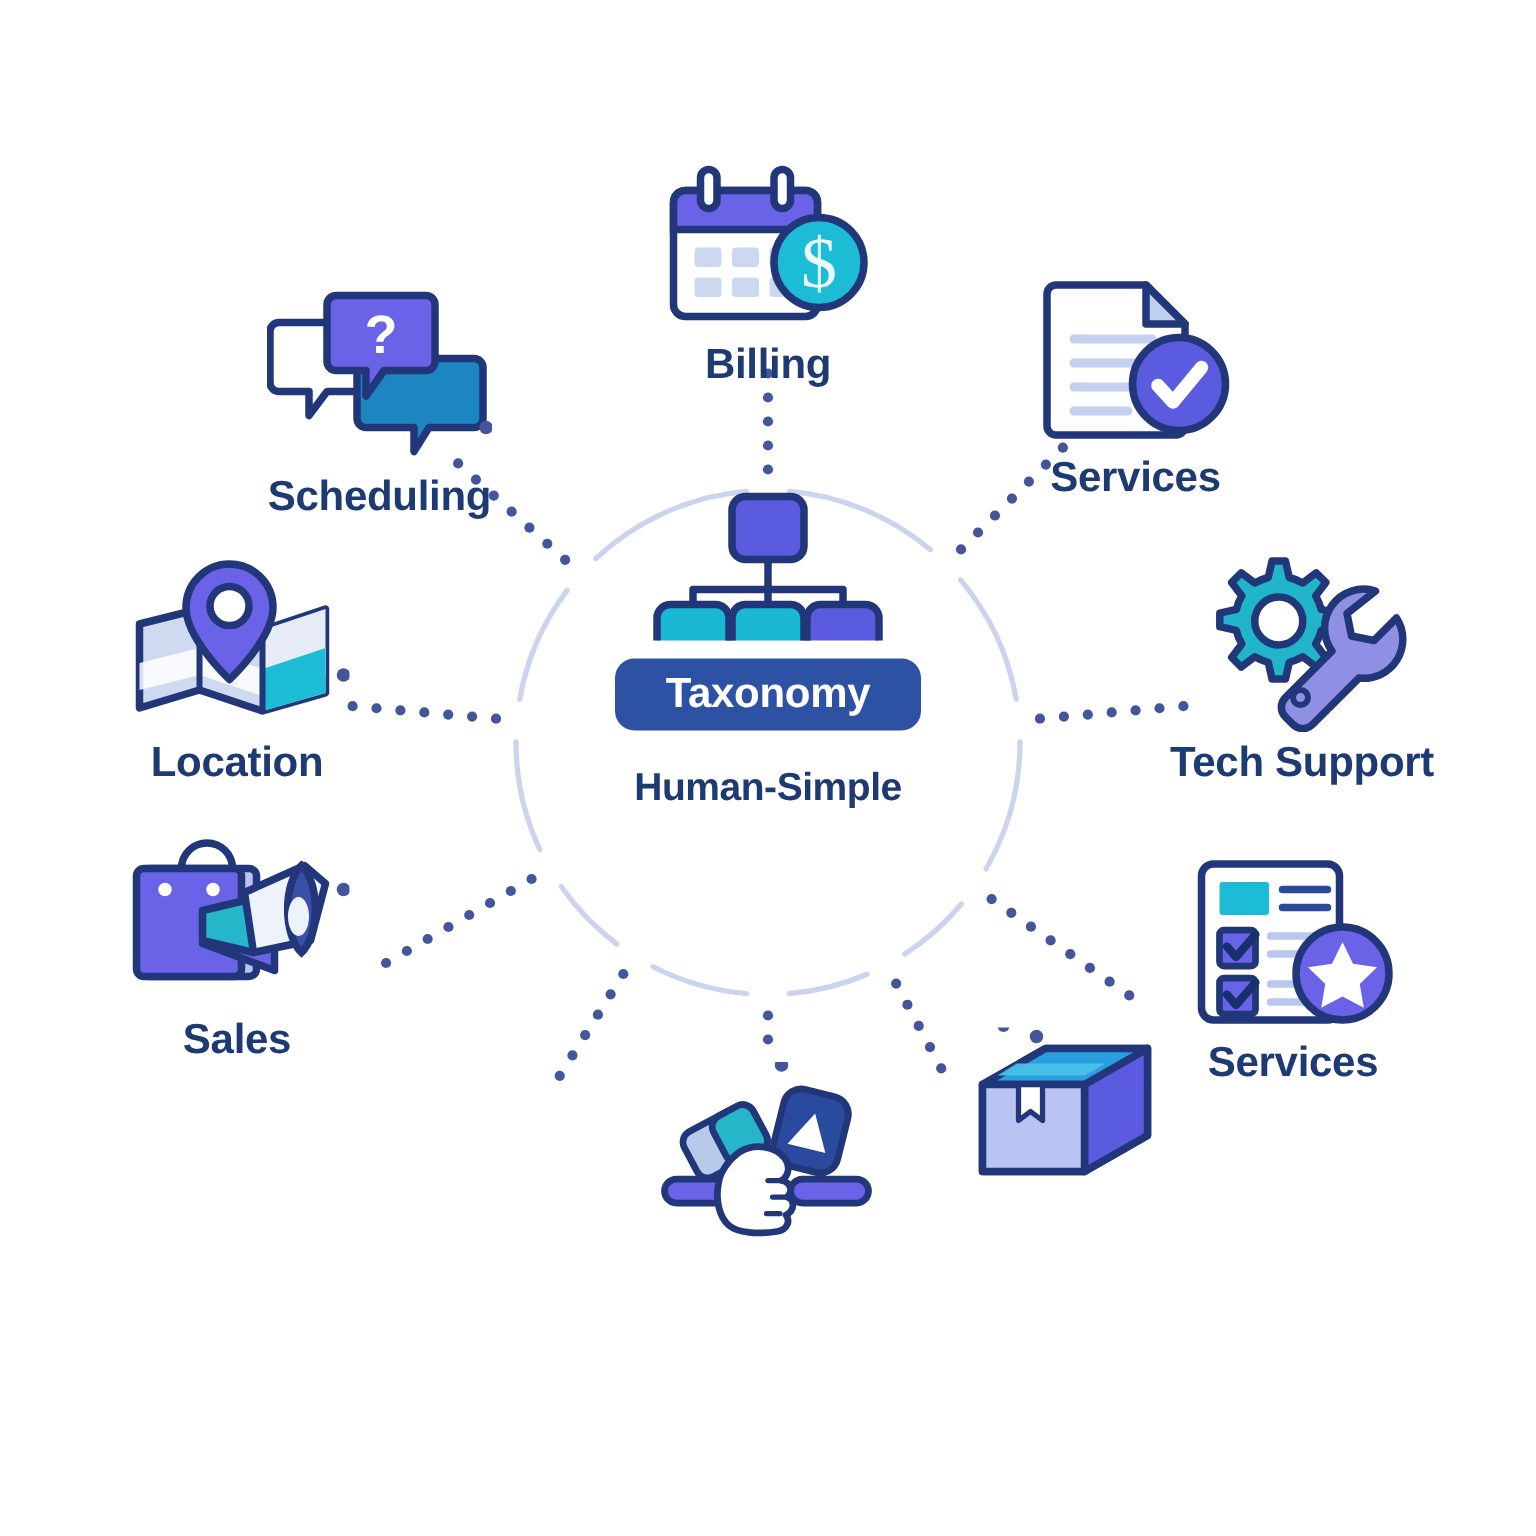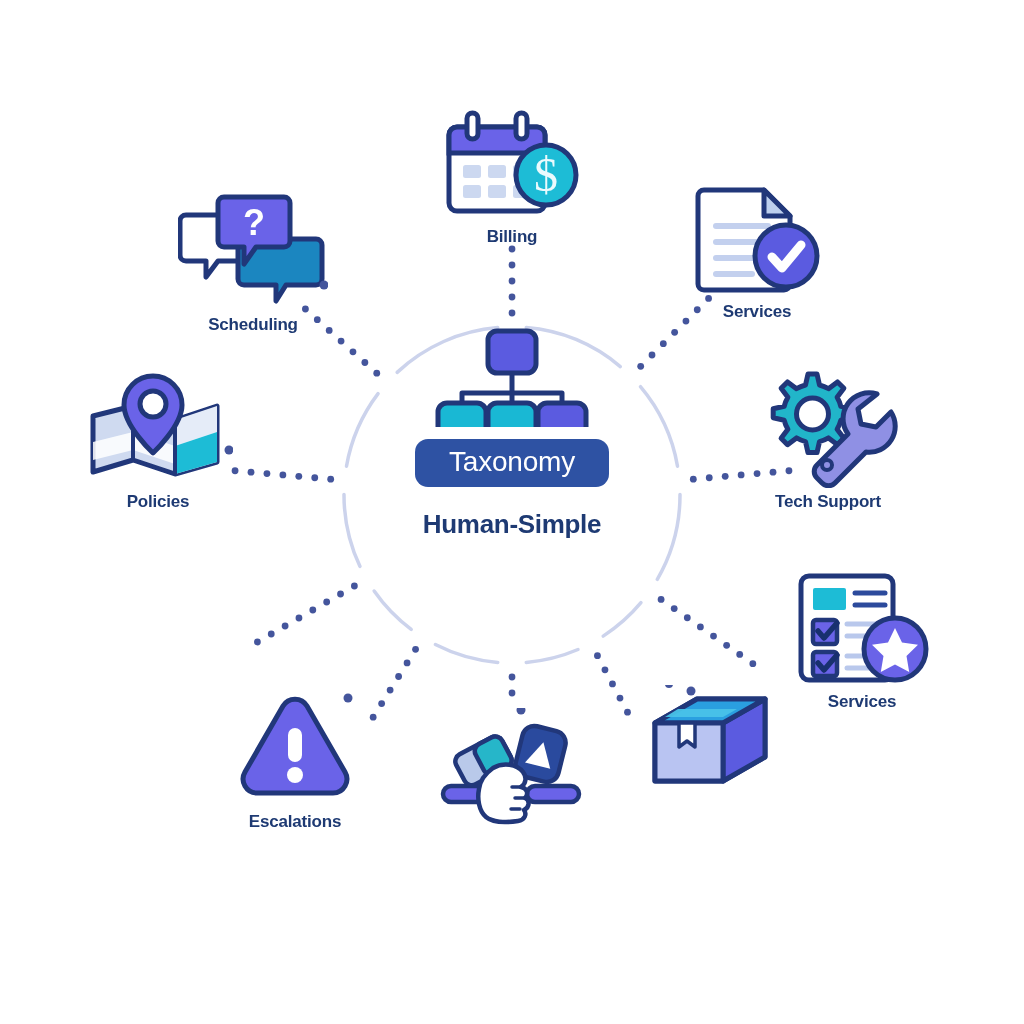--- a/index.html
+++ b/index.html
@@ -38,21 +38,21 @@
   .node .art {
     width: 150px;
     height: 118px;
     display: flex;
     align-items: center;
     justify-content: center;
   }
   .node .art svg { display: block; }
   .node-label {
     margin-top: 4px;
-    font-size: 17px;
+    font-size: 28px;
     font-weight: bold;
     color: #1e3a73;
     letter-spacing: -0.2px;
     white-space: nowrap;
     text-align: center;
   }
   
   #hub {
     position: absolute;
     left: 512px;
@@ -65,21 +65,21 @@
     align-items: center;
   }
   #hub-art { width: 180px; height: 112px; }
   #taxonomy-badge {
     margin-top: 12px;
     background: #2e52a3;
     color: #ffffff;
     border-radius: 13px;
     padding: 9px 34px 11px 34px;
     font-size: 28px;
-    font-weight: normal;
+    font-weight: bold;
     letter-spacing: -0.2px;
     line-height: 1;
   }
   #hub-subtitle {
     margin-top: 22px;
     font-size: 26px;
     font-weight: bold;
     color: #1e3a73;
     letter-spacing: -0.3px;
   }
@@ -229,21 +229,21 @@
           <line x1="34" y1="78" x2="86" y2="78"></line>
           <line x1="34" y1="94" x2="70" y2="94"></line>
         </g>
         <circle cx="104" cy="76" r="31" fill="#5b5be0" stroke="#21377a" stroke-width="5"></circle>
         <path d="M90 77 l10 11 l19 -23" fill="none" stroke="#ffffff" stroke-width="9" stroke-linecap="round" stroke-linejoin="round"></path>
       </svg>
     </div>
     <div class="node-label">Services</div>
   </div>
 
-  <div class="node" id="node-tech-support" style="left:828px; top:430px;">
+  <div class="node" id="node-tech-support" style="left:868px; top:430px;">
     <div class="art">
       <svg viewBox="0 0 150 118" width="150" height="118">
         <path d="M55 4 l9 0 l2.5 11 a35 35 0 0 1 9 3.7 l9 -6.8 l6.4 6.4 l-6.8 9 a35 35 0 0 1 3.7 9 l11 2.5 l0 9 l-11 2.5 a35 35 0 0 1 -3.7 9 l6.8 9 l-6.4 6.4 l-9 -6.8 a35 35 0 0 1 -9 3.7 l-2.5 11 l-9 0 l-2.5 -11 a35 35 0 0 1 -9 -3.7 l-9 6.8 l-6.4 -6.4 l6.8 -9 a35 35 0 0 1 -3.7 -9 l-11 -2.5 l0 -9 l11 -2.5 a35 35 0 0 1 3.7 -9 l-6.8 -9 l6.4 -6.4 l9 6.8 a35 35 0 0 1 9 -3.7 z" fill="#21b5c9" stroke="#21377a" stroke-width="5" stroke-linejoin="round"></path>
         <circle cx="59.5" cy="44" r="16" fill="#ffffff" stroke="#21377a" stroke-width="5"></circle>
         <path d="M124 24 a26 26 0 0 0 -29 40 l-31 31 a9 9 0 0 0 0 13 l5 5 a9 9 0 0 0 13 0 l31 -31 a26 26 0 0 0 25 -40 l-15 15 l-15 -3 l-3 -15 z" fill="#8f90e4" stroke="#21377a" stroke-width="5" stroke-linejoin="round"></path>
         <circle cx="74" cy="95" r="5" fill="#8f90e4" stroke="#21377a" stroke-width="4"></circle>
       </svg>
     </div>
     <div class="node-label">Tech Support</div>
   </div>
@@ -310,48 +310,55 @@
           <path d="M86 79 h-9"></path>
           <path d="M90 90 h-10"></path>
           <path d="M85 101 h-9"></path>
         </g>
         <circle cx="86" cy="2" r="4.5" fill="#44559c"></circle>
       </svg>
     </div>
     <div class="node-label"></div>
   </div>
 
-  <div class="node" id="node-escalations" style="left:295px; top:750px;">
-    <div class="art">
-      <svg viewBox="0 0 150 118" width="150" height="118">
-        <path d="M63 16 a14 14 0 0 1 24 0 l38 66 a14 14 0 0 1 -12 21 l-76 0 a14 14 0 0 1 -12 -21 z" fill="#6a63e8" stroke="#21377a" stroke-width="5" stroke-linejoin="round"></path>
-        <rect x="68" y="38" width="14" height="34" rx="7" fill="#ffffff"></rect>
-        <circle cx="75" cy="85" r="8" fill="#ffffff"></circle>
-        <circle cx="128" cy="8" r="4.5" fill="#44559c"></circle>
-      </svg>
-    </div>
-    <div class="node-label">Escalations</div>
-  </div>
-
+
+  <div class="node" id="node-sales" style="left:158px; top:615px;">
+    <div class="art">
+      <svg viewBox="0 0 150 118" width="150" height="118">
+        <path d="M38 24 a17 17 0 0 1 34 0 v12" fill="none" stroke="#21377a" stroke-width="5" stroke-linecap="round"></path>
+        <rect x="12" y="24" width="76" height="72" rx="5" fill="#b9c4f2" stroke="#21377a" stroke-width="5"></rect>
+        <rect x="8" y="24" width="70" height="72" rx="5" fill="#6a63e8" stroke="#21377a" stroke-width="5"></rect>
+        <circle cx="27" cy="38" r="4.5" fill="#ffffff"></circle>
+        <circle cx="59" cy="38" r="4.5" fill="#ffffff"></circle>
+        <path d="M52 74 L100 48 L100 92 Z" fill="#6a63e8" stroke="#21377a" stroke-width="5" stroke-linejoin="round"></path>
+        <path d="M52 52 L86 44 L86 80 L52 72 Z" fill="#26b6c9" stroke="#21377a" stroke-width="5" stroke-linejoin="round"></path>
+        <path d="M80 40 L120 22 L134 34 L124 72 L86 80 Z" fill="#eef3fb" stroke="#21377a" stroke-width="5" stroke-linejoin="round"></path>
+        <path d="M118 22 a16 32 0 0 1 0 58 a16 32 0 0 1 0 -58 z" fill="#3b4fa8" stroke="#21377a" stroke-width="5"></path>
+        <ellipse cx="116" cy="56" rx="7" ry="13" fill="#eef3fb"></ellipse>
+        <circle cx="146" cy="38" r="4.5" fill="#44559c"></circle>
+      </svg>
+    </div>
+    <div class="node-label">Sales</div>
+  </div>
 
   <div class="node" id="node-location" style="left:158px; top:430px;">
     <div class="art">
       <svg viewBox="0 0 150 118" width="150" height="118">
         <path d="M10 46 L50 36 L92 50 L134 36 L134 92 L92 104 L50 90 L10 102 Z" fill="#cfdaf0" stroke="#21377a" stroke-width="5" stroke-linejoin="round"></path>
         <path d="M92 50 L134 36 L134 92 L92 104 Z" fill="#e5ecf8"></path>
         <path d="M10 72 L50 62 L92 76 L134 62 L134 80 L92 94 L50 80 L10 90 Z" fill="#ffffff" opacity="0.85"></path>
         <path d="M92 76 L134 62 L134 92 L92 104 Z" fill="#1dbcd6"></path>
         <path d="M92 50 L92 104" fill="none" stroke="#21377a" stroke-width="4"></path>
         <path d="M50 36 L50 90" fill="none" stroke="#21377a" stroke-width="4"></path>
         <path d="M70 6 a29 29 0 0 1 29 29 c0 21 -29 48 -29 48 s-29 -27 -29 -48 a29 29 0 0 1 29 -29 z" fill="#6a63e8" stroke="#21377a" stroke-width="5" stroke-linejoin="round"></path>
         <circle cx="70" cy="34" r="13" fill="#ffffff" stroke="#21377a" stroke-width="5"></circle>
         <circle cx="146" cy="80" r="4.5" fill="#44559c"></circle>
       </svg>
     </div>
-    <div class="node-label">Policies</div>
+    <div class="node-label">Location</div>
   </div>
 
   <div class="node" id="node-scheduling" style="left:253px; top:253px;">
     <div class="art">
       <svg viewBox="0 0 150 118" width="150" height="118">
         <path d="M8 22 h62 a6 6 0 0 1 6 6 v34 a6 6 0 0 1 -6 6 h-30 l-12 16 v-16 h-20 a6 6 0 0 1 -6 -6 v-34 a6 6 0 0 1 6 -6 z" fill="#ffffff" stroke="#21377a" stroke-width="5" stroke-linejoin="round"></path>
         <path d="M66 46 h72 a6 6 0 0 1 6 6 v34 a6 6 0 0 1 -6 6 h-30 l-10 16 v-16 h-32 a6 6 0 0 1 -6 -6 v-34 a6 6 0 0 1 6 -6 z" fill="#1b86c0" stroke="#21377a" stroke-width="5" stroke-linejoin="round"></path>
         <path d="M46 4 h60 a6 6 0 0 1 6 6 v38 a6 6 0 0 1 -6 6 h-28 l-12 17 v-17 h-20 a6 6 0 0 1 -6 -6 v-38 a6 6 0 0 1 6 -6 z" fill="#6a63e8" stroke="#21377a" stroke-width="5" stroke-linejoin="round"></path>
         <text x="76" y="42" text-anchor="middle" font-family="Liberation Sans, sans-serif" font-size="36" font-weight="bold" fill="#ffffff">?</text>
         <circle cx="146" cy="92" r="4.5" fill="#44559c"></circle>

